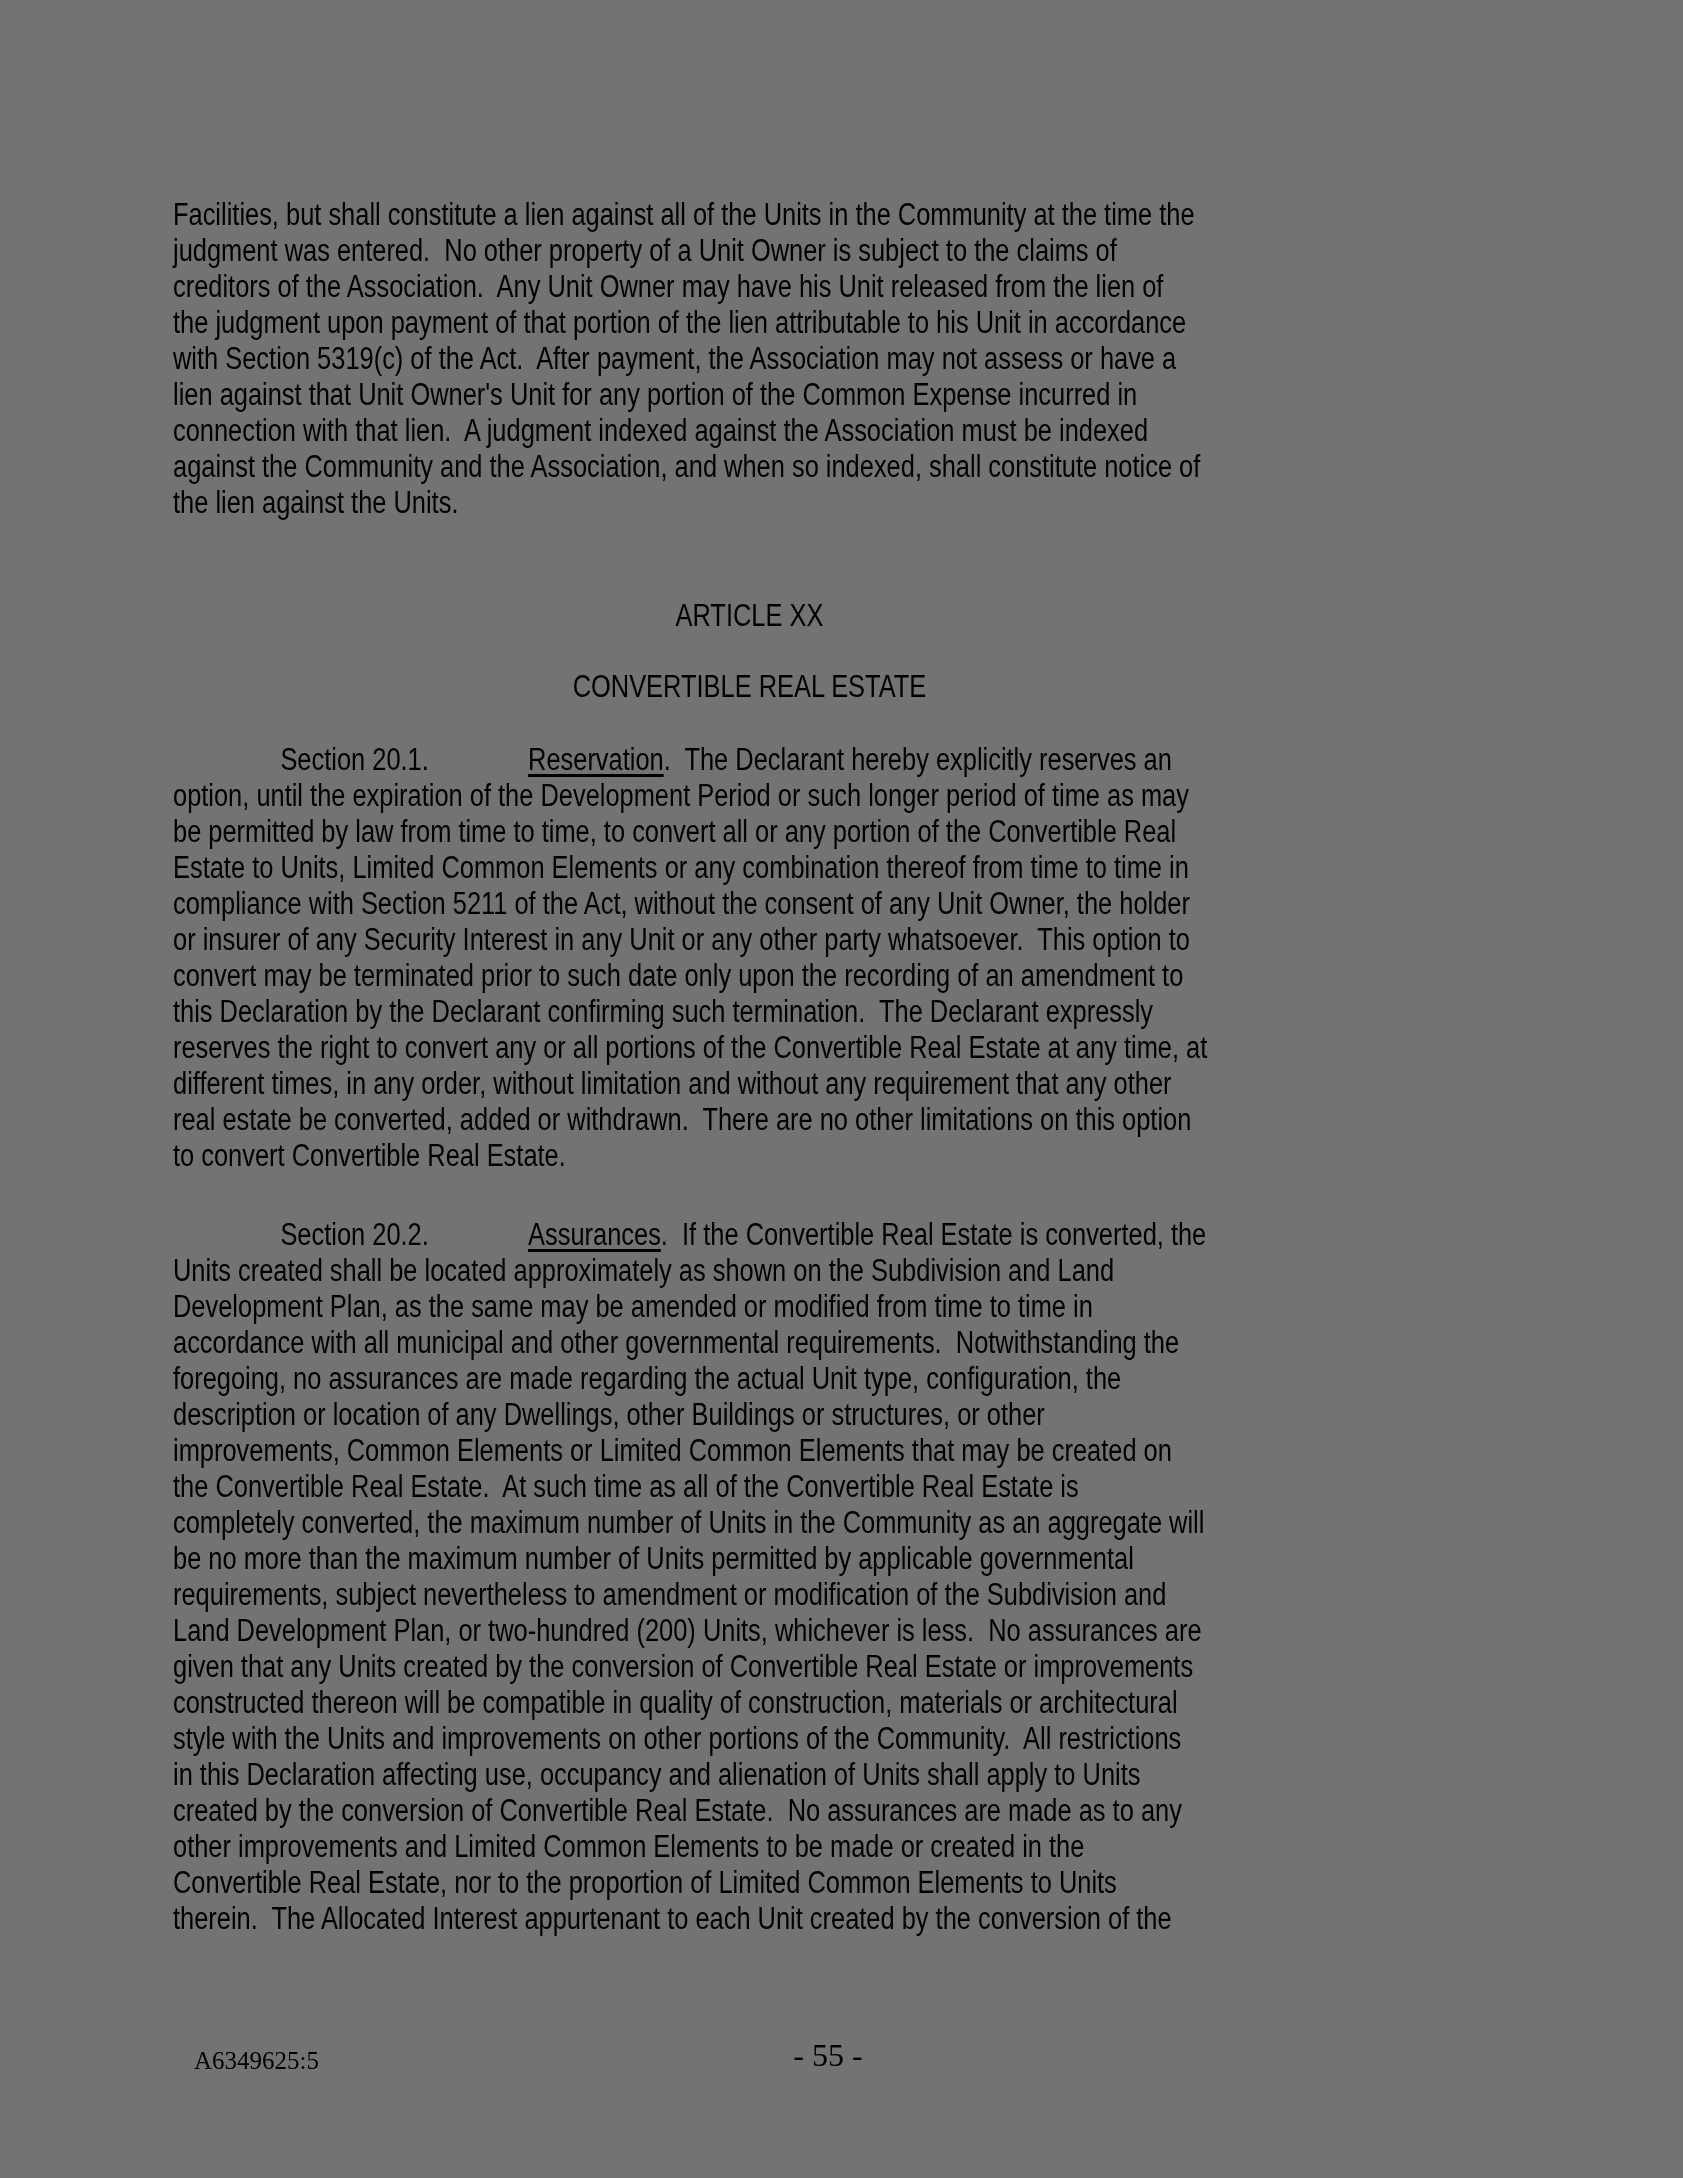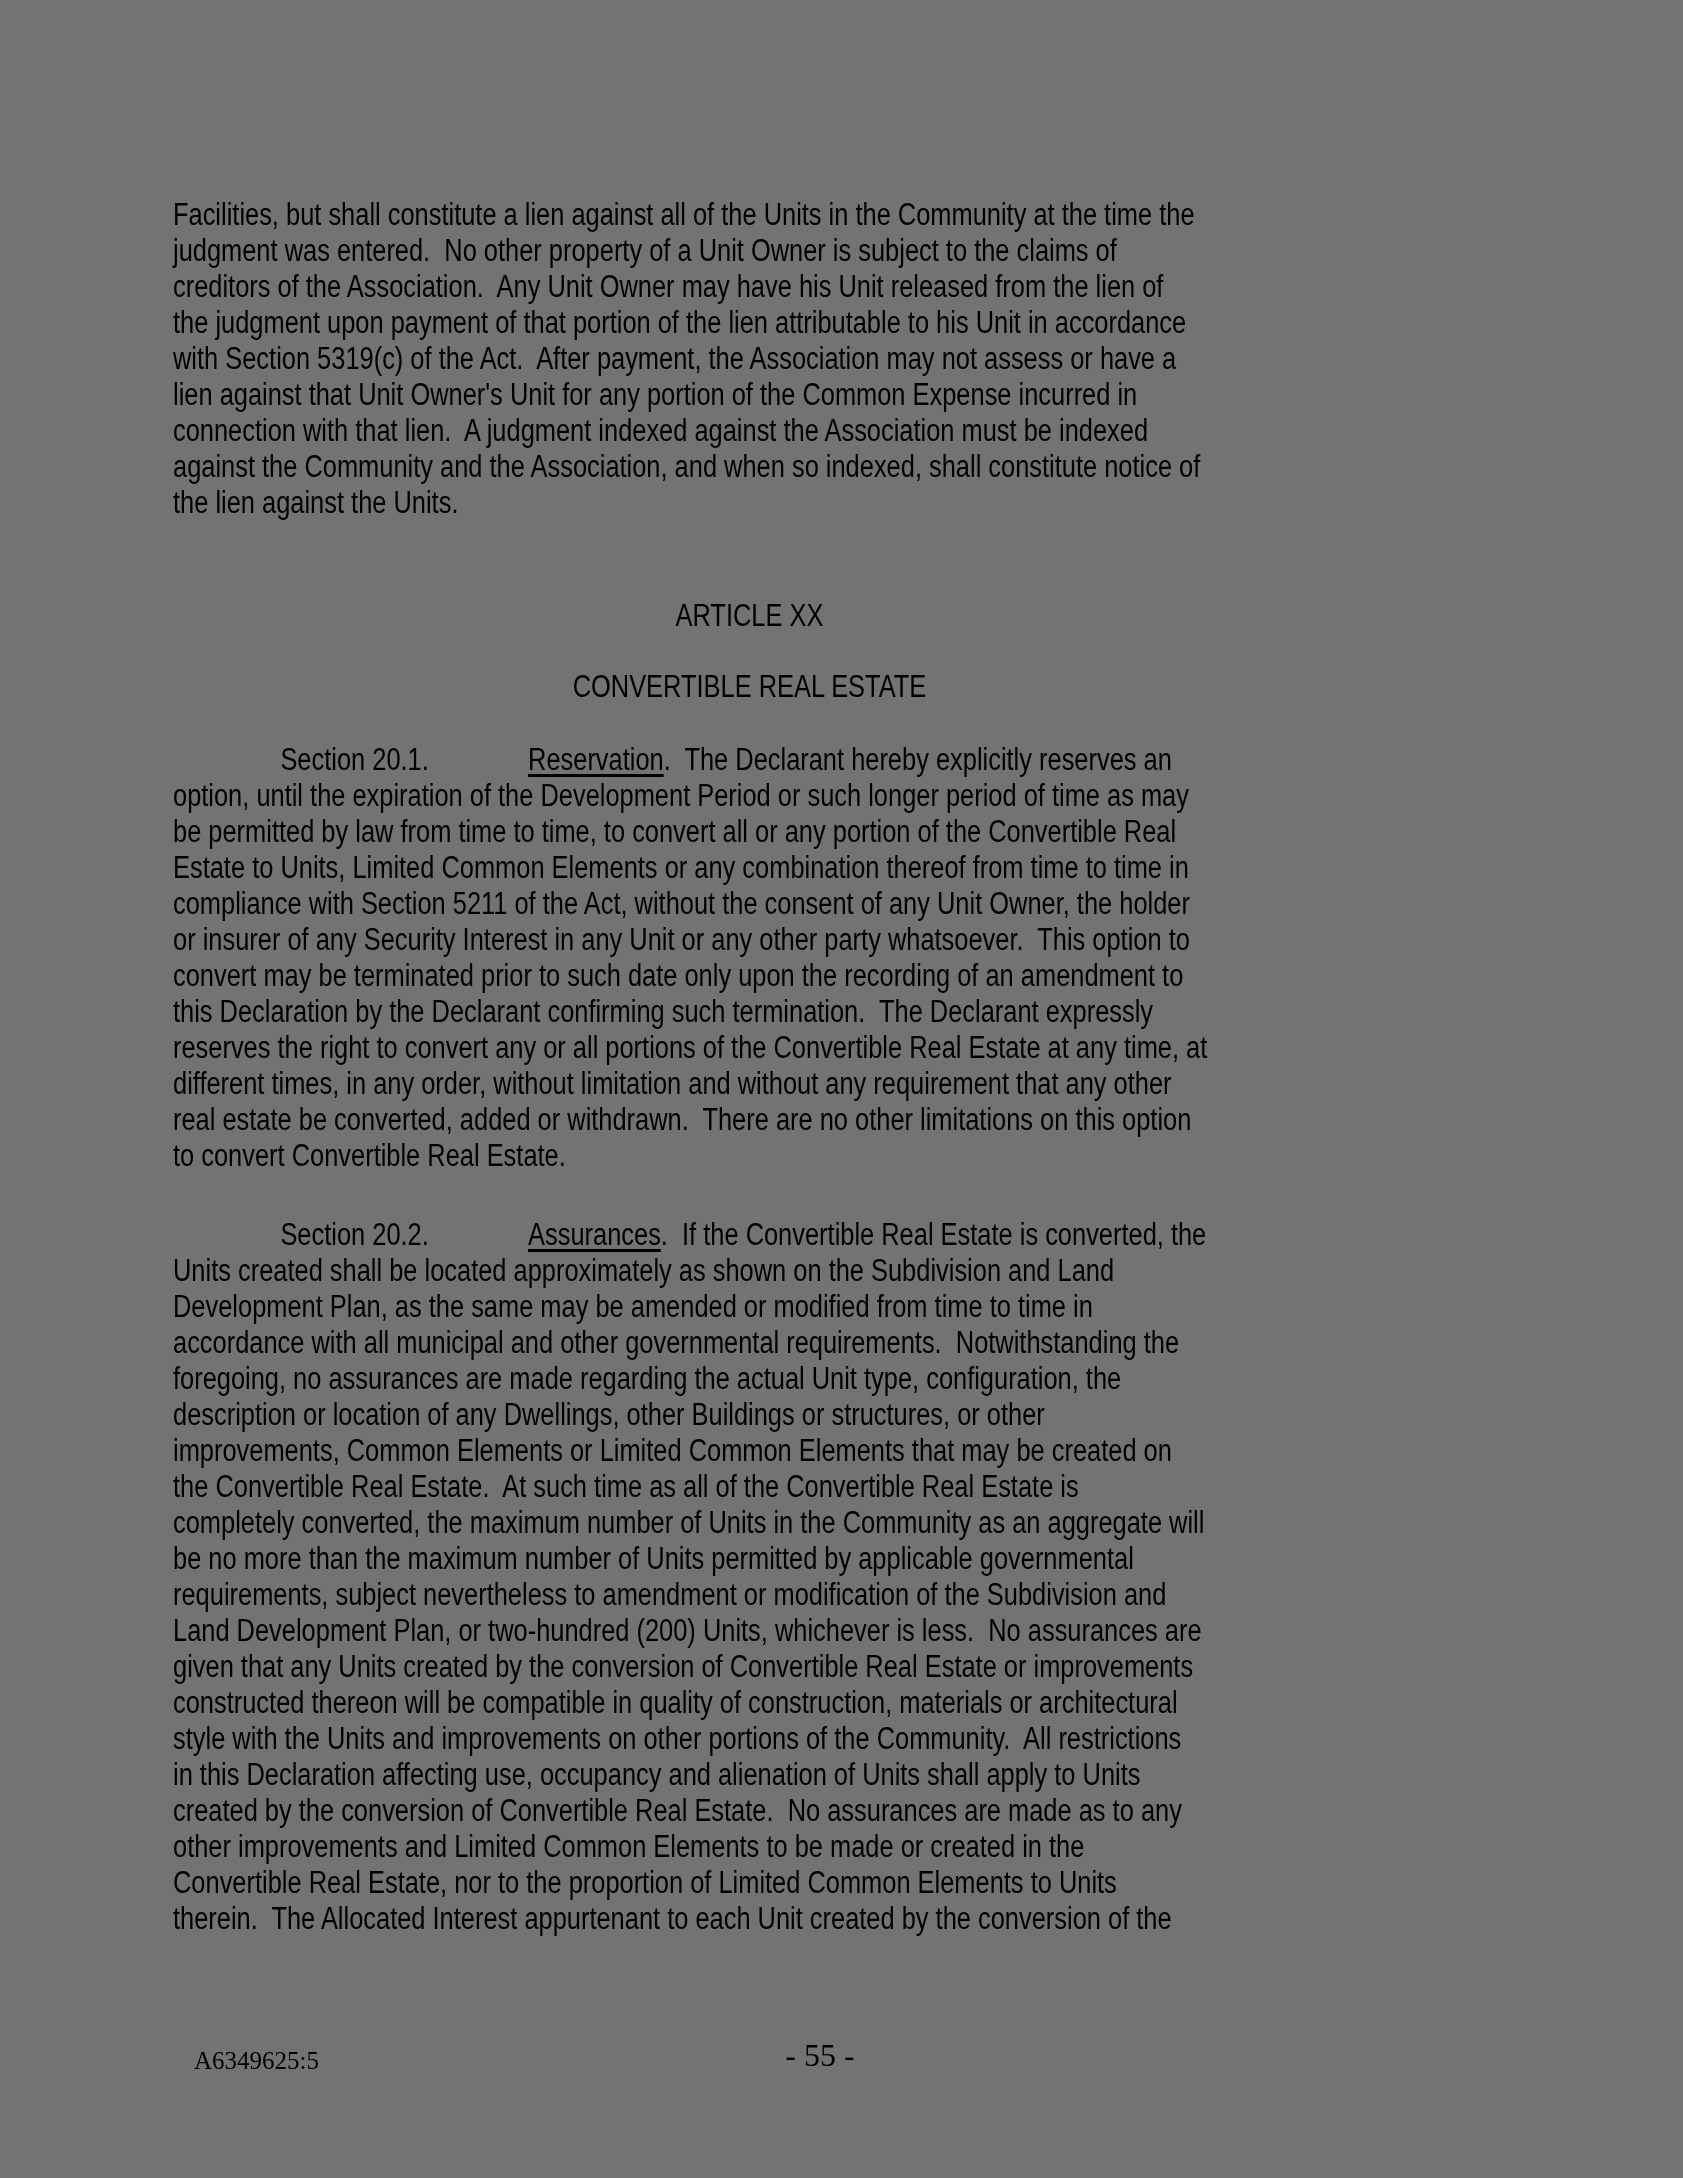--- a/index.html
+++ b/index.html
@@ -63,21 +63,21 @@
     font-family: "Liberation Serif", serif;
   }
   .doc-id {
     position: absolute;
     left: 194px;
     top: 2047px;
     font-size: 25px;
   }
   .page-num {
     position: absolute;
-    left: 8px;
+    left: 16px;
     top: 2037px;
     width: 1624px;
     text-align: center;
     font-size: 32px;
   }
 </style>
 </head>
 <body>
 
 <div class="page">

